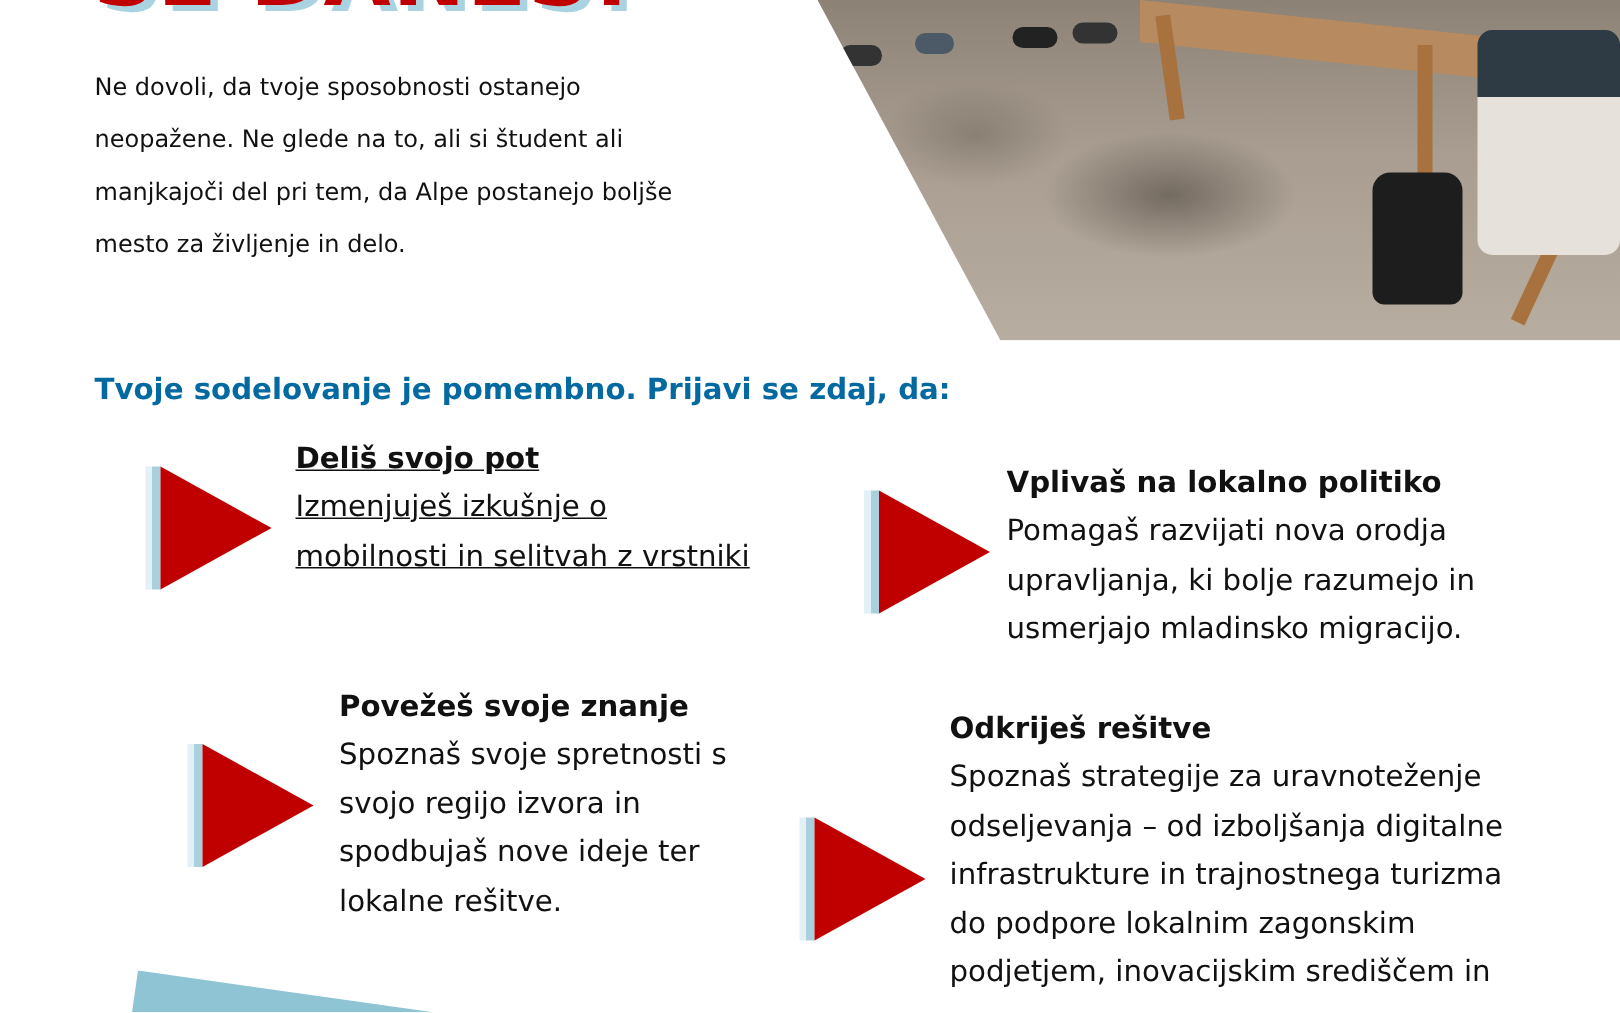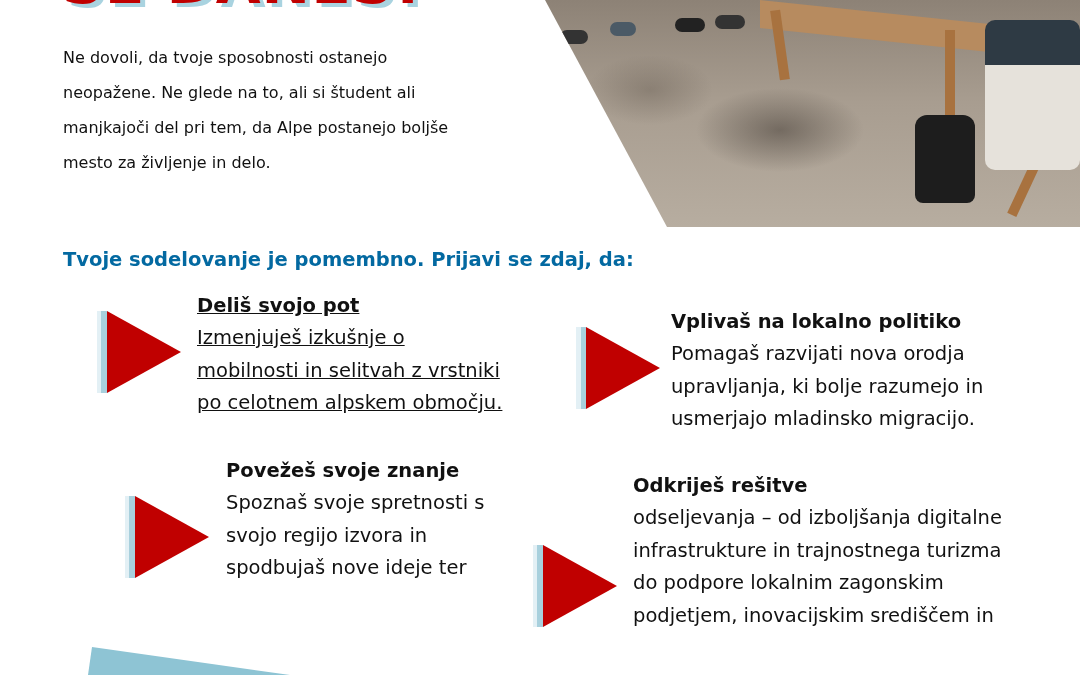--- a/index.html
+++ b/index.html
@@ -96,21 +96,20 @@
 <div class="abs cta">Tvoje sodelovanje je pomembno. Prijavi se zdaj, da:</div>
 
 <div class="tri" style="left:97px; top:311px;">
   <div class="shadow-strip"></div>
   <div class="red"></div>
 </div>
 <div class="item" style="left:197px; top:290px;text-decoration:underline;">
   <h3>Deliš svojo pot</h3>
   <p>Izmenjuješ izkušnje o</p>
   <p>mobilnosti in selitvah z vrstniki</p>
-  <p>po celotnem alpskem območju.</p>
 </div>
 
 <div class="tri" style="left:576px; top:327px;">
   <div class="shadow-strip"></div>
   <div class="red"></div>
 </div>
 <div class="item" style="left:671px; top:306px;">
   <h3>Vplivaš na lokalno politiko</h3>
   <p>Pomagaš razvijati nova orodja</p>
   <p>upravljanja, ki bolje razumejo in</p>
@@ -119,27 +118,29 @@
 
 <div class="tri" style="left:125px; top:496px;">
   <div class="shadow-strip"></div>
   <div class="red"></div>
 </div>
 <div class="item" style="left:226px; top:455px;">
   <h3>Povežeš svoje znanje</h3>
   <p>Spoznaš svoje spretnosti s</p>
   <p>svojo regijo izvora in</p>
   <p>spodbujaš nove ideje ter</p>
+  <p>lokalne rešitve.</p>
 </div>
 
 <div class="tri" style="left:533px; top:545px;">
   <div class="shadow-strip"></div>
   <div class="red"></div>
 </div>
 <div class="item" style="left:633px; top:470px;">
   <h3>Odkriješ rešitve</h3>
+  <p>Spoznaš strategije za uravnoteženje</p>
   <p>odseljevanja – od izboljšanja digitalne</p>
   <p>infrastrukture in trajnostnega turizma</p>
   <p>do podpore lokalnim zagonskim</p>
   <p>podjetjem, inovacijskim središčem in</p>
 </div>
 
 <div class="abs blue-shape"></div>
 
 </body></html>

